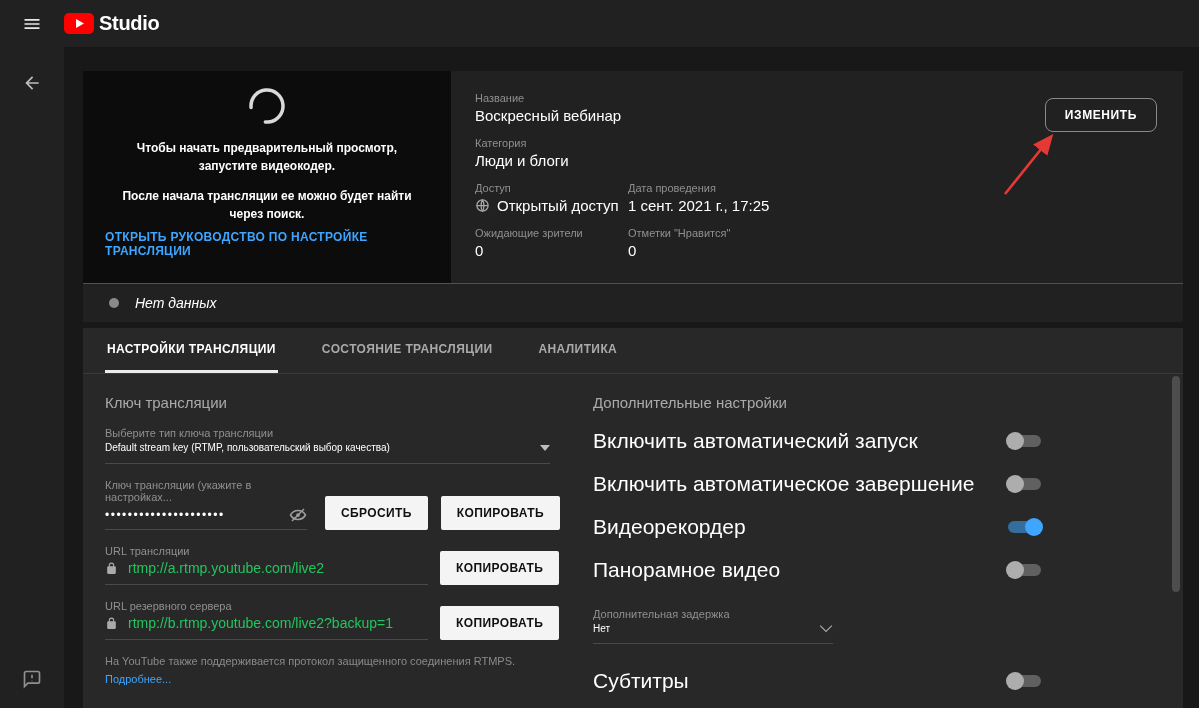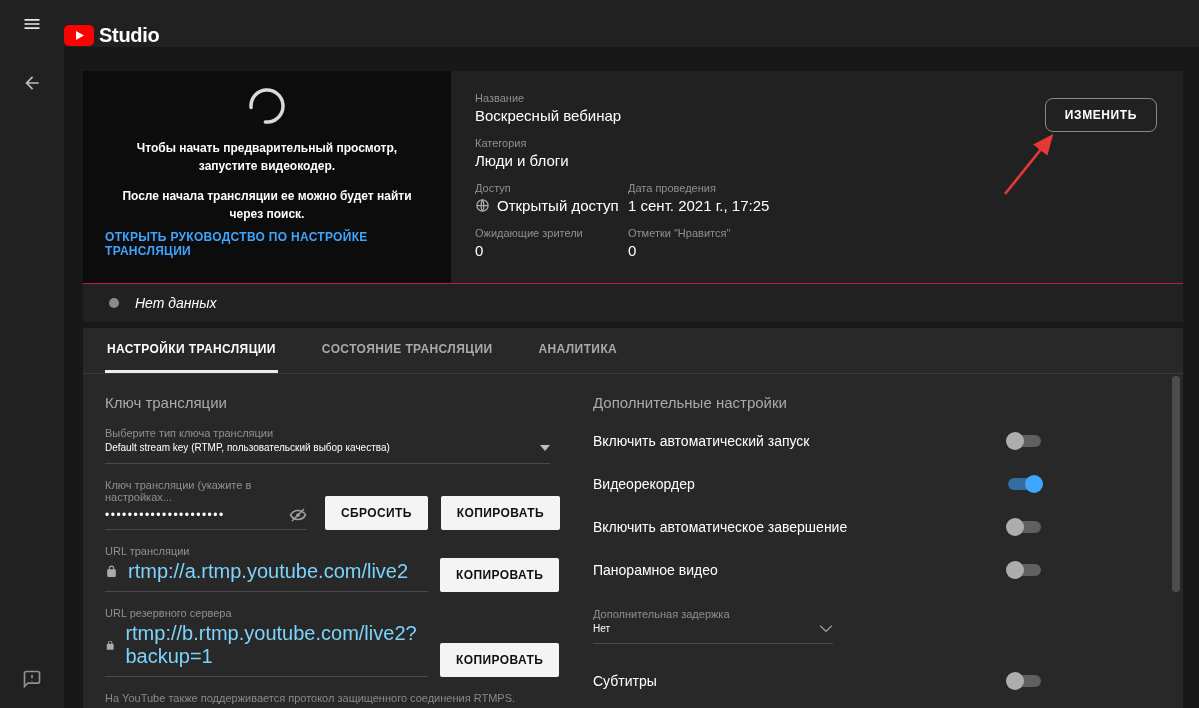--- a/index.html
+++ b/index.html
@@ -1,20 +1,20 @@
 <!DOCTYPE html>
 <html><head>
 <meta charset="utf-8">
 <style>
   * { margin:0; padding:0; box-sizing:border-box; font-family:"Liberation Sans", sans-serif; }
   html,body { width:1199px; height:708px; background:#181818; overflow:hidden; position:relative; }
   button { font-family:inherit; cursor:pointer; }
 
   
-  .topbar { position:absolute; top:0; left:0; width:100%; height:47px; background:#212121; display:flex; align-items:flex-end; z-index:5; }
+  .topbar { position:absolute; top:0; left:0; width:100%; height:47px; background:#212121; display:flex; align-items:center; z-index:5; }
   .hamburger-btn { width:64px; height:47px; background:none; border:none; display:flex; align-items:center; justify-content:center; }
   .logo { display:flex; align-items:center; gap:5px; cursor:pointer; }
   .logo-text { color:#fff; font-size:20px; font-weight:700; letter-spacing:-0.3px; }
 
   
   .sidebar { position:absolute; top:47px; left:0; bottom:0; width:64px; background:#212121; z-index:4; }
   .back-btn { width:64px; height:52px; margin-top:10px; background:none; border:none; display:flex; align-items:center; justify-content:center; }
   .feedback-btn { position:absolute; bottom:6px; left:0; width:64px; height:46px; background:none; border:none; display:flex; align-items:center; justify-content:center; }
 
   
@@ -56,26 +56,26 @@
 
   .field-row { display:flex; align-items:flex-end; margin-top:15px; }
   .key-col { width:210px; margin-right:18px; }
   .key-field { display:flex; align-items:center; justify-content:space-between; border-bottom:1px solid #4a4a4a; padding-bottom:5px; cursor:text; }
   .key-dots { color:#fff; font-size:12px; letter-spacing:1.5px; }
   .eye-btn { background:none; border:none; display:flex; padding:0; }
   .btn-light { background:#f4f4f4; color:#101010; border:none; border-radius:2px; font-size:12px; font-weight:700; letter-spacing:.4px; padding:10px 16px; }
   .btn-reset { margin-right:13px; }
   .url-col { width:323px; margin-right:12px; }
   .url-field { display:flex; align-items:center; gap:10px; border-bottom:1px solid #4a4a4a; padding-bottom:8px; }
-  .url-value { font-size:20px; color:#7dd3fc; }
+  .url-value { font-size:14px; color:#22c55e; }
   .rtmps-note { margin-top:14px; font-size:11px; color:#8a8a8a; width:445px; line-height:1.35; }
   .rtmps-link { color:#3ea6ff; font-size:11px; text-decoration:none; display:inline-block; margin-top:3px; }
 
   .toggle-row { display:flex; align-items:center; justify-content:space-between; margin-top:23px; height:20px; }
-  .toggle-label { font-size:14px; color:#fff; }
+  .toggle-label { font-size:21px; color:#fff; }
   .toggle { position:relative; width:37px; height:18px; border:none; background:none; }
   .toggle-track { position:absolute; left:2px; top:3px; width:33px; height:12px; border-radius:7px; background:#606060; }
   .toggle-knob { position:absolute; left:0; top:0; width:18px; height:18px; border-radius:50%; background:#adadad; }
   .toggle.on .toggle-track { background:rgba(62,166,255,.55); }
   .toggle.on .toggle-knob { left:19px; background:#3ea6ff; }
 
   .delay-block { margin-top:28px; }
   .delay-select { width:240px; display:flex; align-items:center; justify-content:space-between; border-bottom:1px solid #4a4a4a; padding-bottom:9px; cursor:pointer; }
   .subtitles-row { margin-top:27px; }
 
@@ -247,30 +247,30 @@
 
           <div class="toggle-row" style="margin-top:20px;">
             <span class="toggle-label">Включить автоматический запуск</span>
             <button class="toggle">
               <span class="toggle-track"></span>
               <span class="toggle-knob"></span>
             </button>
           </div>
 
           <div class="toggle-row">
+            <span class="toggle-label">Включить автоматическое завершение</span>
+            <button class="toggle">
+              <span class="toggle-track"></span>
+              <span class="toggle-knob"></span>
+            </button>
+          </div>
+
+          <div class="toggle-row">
             <span class="toggle-label">Видеорекордер</span>
             <button class="toggle on">
-              <span class="toggle-track"></span>
-              <span class="toggle-knob"></span>
-            </button>
-          </div>
-
-          <div class="toggle-row">
-            <span class="toggle-label">Включить автоматическое завершение</span>
-            <button class="toggle">
               <span class="toggle-track"></span>
               <span class="toggle-knob"></span>
             </button>
           </div>
 
           <div class="toggle-row">
             <span class="toggle-label">Панорамное видео</span>
             <button class="toggle">
               <span class="toggle-track"></span>
               <span class="toggle-knob"></span>

